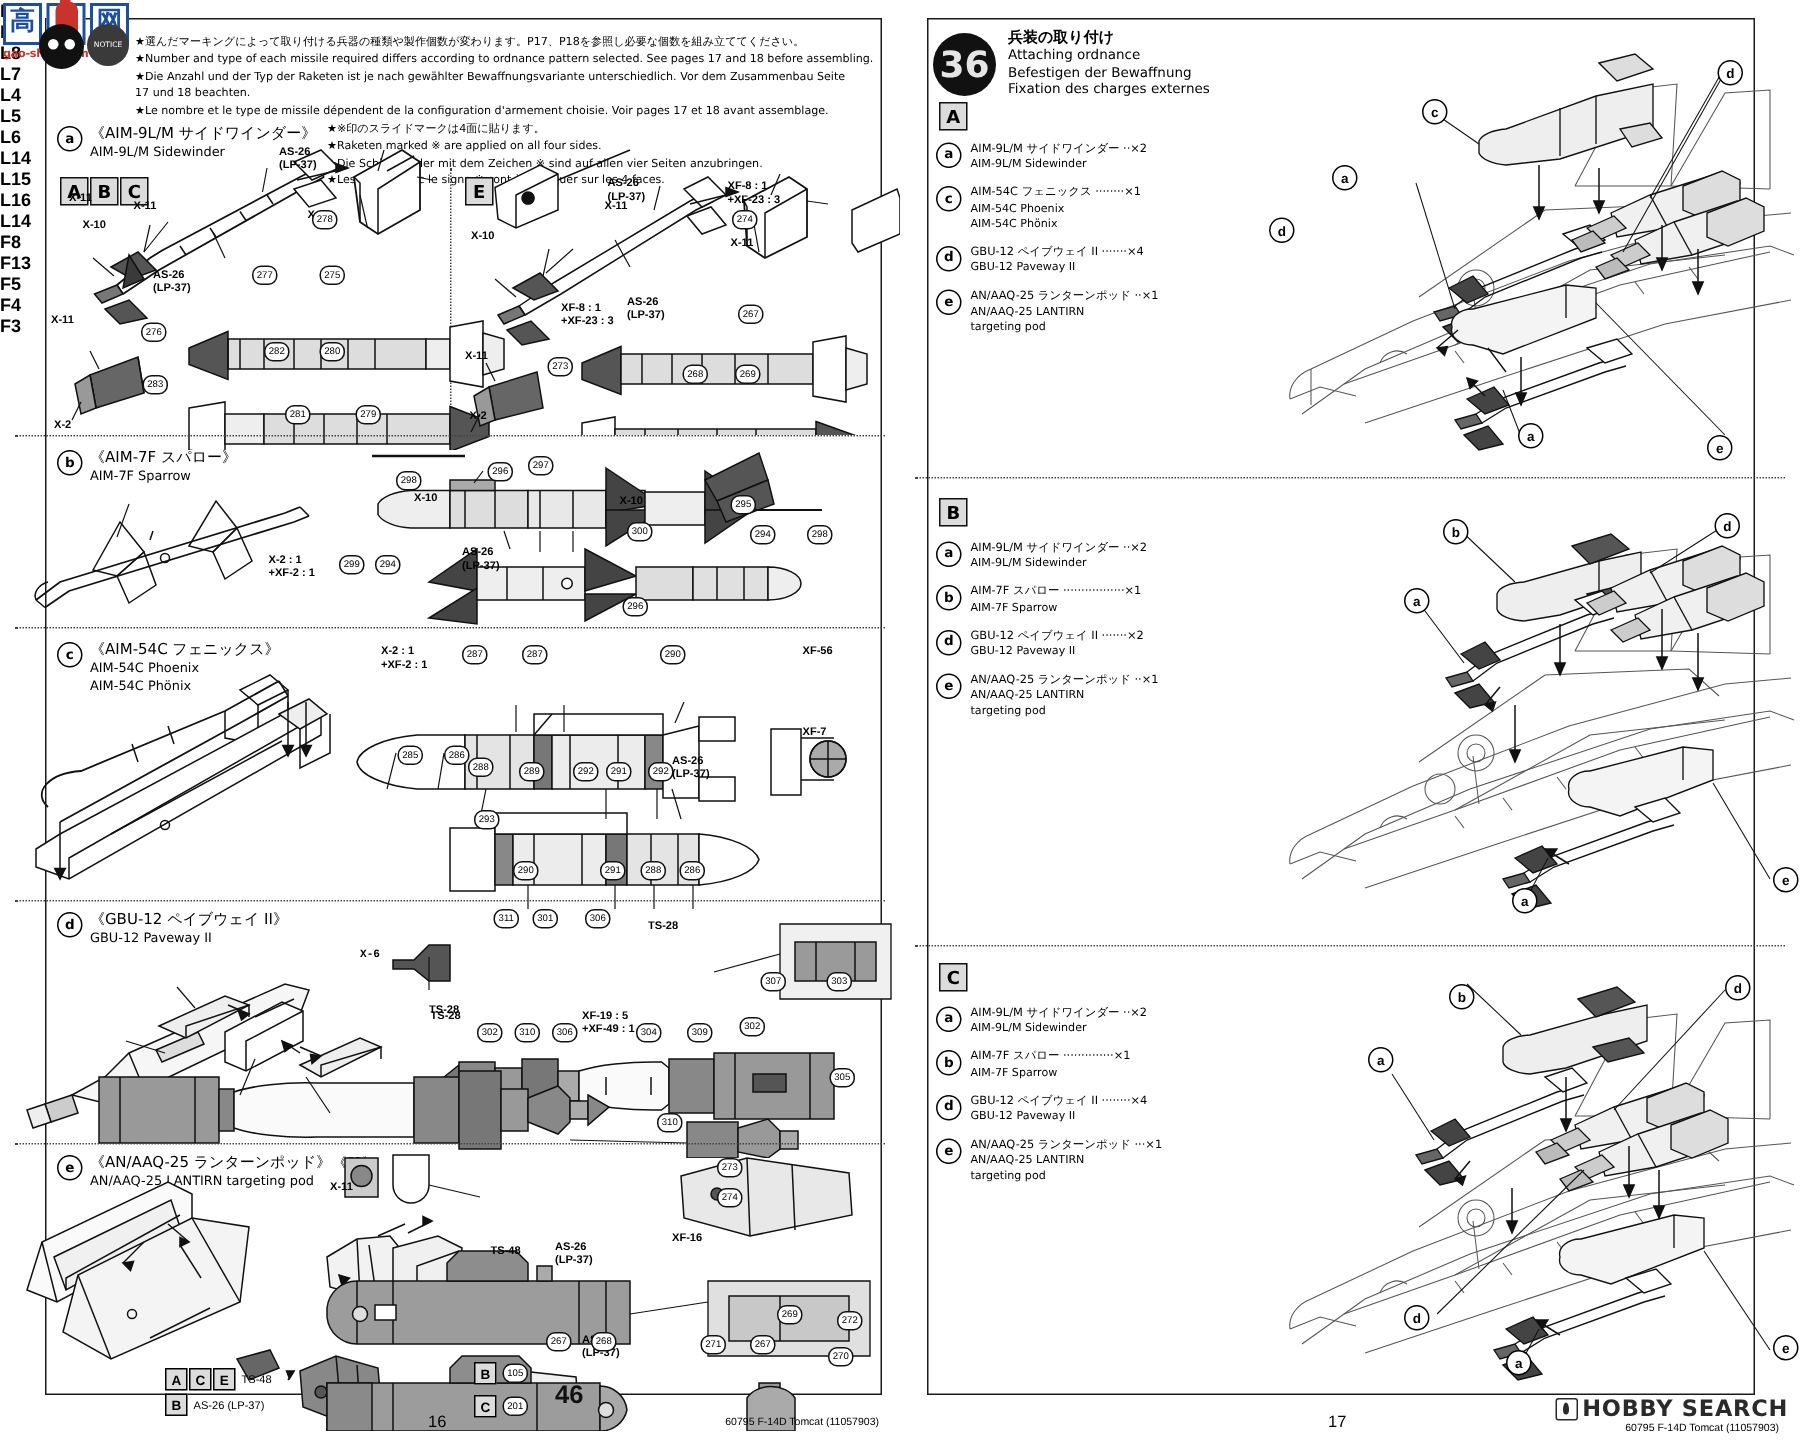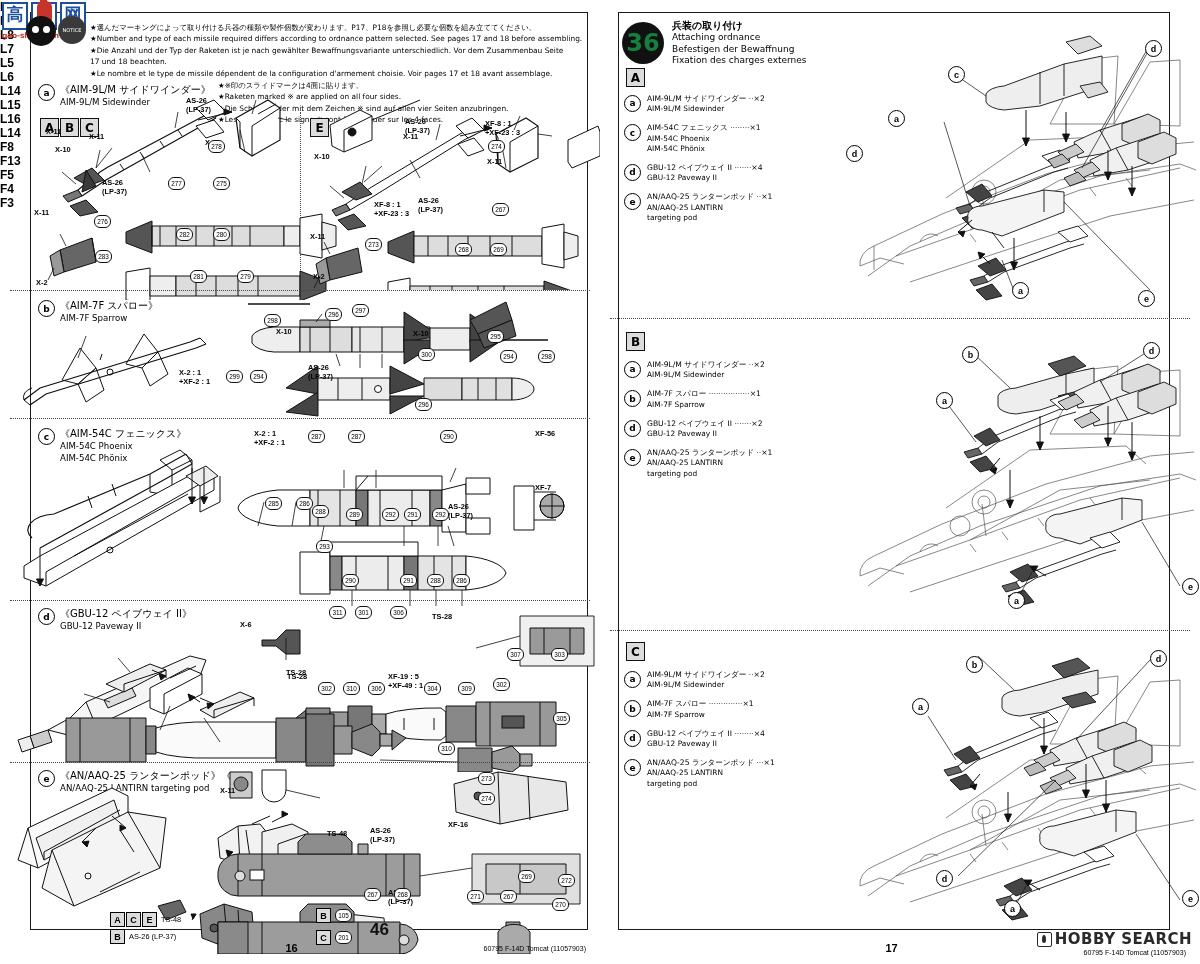--- a/index.html
+++ b/index.html
@@ -47,40 +47,40 @@
 
   .sec-title{position:absolute;font-size:9px;line-height:12px;}
   .sec-title .t-jp{font-size:10px;}
   .sec-title .t-en{font-size:8.6px;}
 
   hr.dotted{position:absolute;left:10px;right:10px;border:0;
             border-top:1.6px dotted #444;margin:0;}
 
   
   .step-badge{position:absolute;left:22px;top:22px;width:42px;height:42px;border-radius:50%;
-      background:#111;color:#15803d;font-weight:bold;font-size:24px;
+      background:#111;color:#e5e5e5;font-weight:bold;font-size:24px;
       display:flex;align-items:center;justify-content:center;font-family:"DejaVu Sans",sans-serif;}
   .step-head{position:absolute;left:72px;top:20px;font-size:9px;line-height:11.8px;}
   .step-head .h-jp{font-size:10px;font-weight:bold;}
 
   
   .var-letter{position:absolute;width:17px;height:17px;border:1.6px solid #111;background:#dcdcdc;
       font-weight:bold;font-size:12px;display:flex;align-items:center;justify-content:center;
       font-family:"DejaVu Sans",sans-serif;}
 
   
   .ord-list{position:absolute;font-size:7.4px;line-height:10.2px;}
   .ord-row{display:flex;align-items:flex-start;margin-bottom:9px;}
   .ord-row .circ{flex:0 0 15px;margin-right:6px;margin-top:1px;}
   .ord-txt div{white-space:nowrap;}
   .ord-jp{font-size:7.6px;}
 
   
   .pgnum{position:absolute;bottom:10px;left:0;right:17px;text-align:center;
-         font-size:11px;font-weight:bold;}
+         font-size:11px;font-weight:normal;}
   .kitid{position:absolute;bottom:12px;font-size:7px;}
   #left .kitid{right:14px;}
   #right .kitid{right:14px;bottom:8px;}
   .hs-logo{position:absolute;right:8px;bottom:16px;font-family:"DejaVu Sans",sans-serif;
      font-size:15px;font-weight:bold;letter-spacing:0.5px;color:#2a2a2a;
      display:flex;align-items:center;gap:3px;}
   .hs-mark{width:13px;height:13px;border:1.4px solid #2a2a2a;border-radius:2px;
      display:inline-block;position:relative;}
   .hs-mark:after{content:"";position:absolute;left:4px;top:2px;width:4px;height:8px;
      background:#2a2a2a;border-radius:50% 50% 50% 50%/60% 60% 40% 40%;}
@@ -393,20 +393,21 @@
     </g>
     <g stroke="#111" stroke-width="0.8" fill="none">
       <path d="M78 66 L86 44"></path>
       <path d="M316 30 L322 22"></path>
       <path d="M336 62 L340 74"></path>
       <path d="M360 62 L360 76"></path>
       <path d="M382 62 L382 76"></path>
     </g>
   </svg>
 
+  <div class="lbl-big" style="left:74px;top:335px;">L4</div>
   <div class="lbl b" style="left:276px;top:327px;">X-10</div>
   <div class="lbl b" style="left:413px;top:329px;">X-10</div>
   <div class="lbl b" style="left:179px;top:368px;">X-2 : 1</div>
   <div class="lbl b" style="left:179px;top:377px;">+XF-2 : 1</div>
   <div class="lbl b" style="left:308px;top:363px;">AS-26</div>
   <div class="lbl b" style="left:308px;top:372px;">(LP-37)</div>
   <div class="dec" style="left:264px;top:314px;">298</div>
   <div class="dec" style="left:226px;top:370px;">299</div>
   <div class="dec" style="left:250px;top:370px;">294</div>
   <div class="dec" style="left:352px;top:304px;">297</div>
@@ -615,21 +616,21 @@
       <path d="M204 116 L220 140"></path>
       <path d="M170 104 L160 128"></path>
       <path d="M286 36 L286 58"></path>
     </g>
   </svg>
 
   <div class="lbl-big" style="left:130px;top:632px;">L14</div>
   <div class="lbl-big" style="left:82px;top:662px;">L15</div>
   <div class="lbl-big" style="left:170px;top:742px;">L16</div>
   <div class="lbl-big" style="left:264px;top:738px;">L14</div>
-  <div class="lbl b" style="left:240px;top:620px;">X-6</div>
+  <div class="lbl b" style="left:240px;top:633px;font-family:Liberation Mono, monospace;">X-6</div>
   <div class="lbl b" style="left:286px;top:668px;">TS-28</div>
   <div class="lbl b" style="left:432px;top:612px;">TS-28</div>
   <div class="lbl b" style="left:287px;top:672px;">TS-28</div>
   <div class="lbl b" style="left:388px;top:672px;">XF-19 : 5</div>
   <div class="lbl b" style="left:388px;top:681px;">+XF-49 : 1</div>
   <div class="dec" style="left:329px;top:606px;">311</div>
   <div class="dec" style="left:355px;top:606px;">301</div>
   <div class="dec" style="left:390px;top:606px;">306</div>
   <div class="dec" style="left:318px;top:682px;">302</div>
   <div class="dec" style="left:343px;top:682px;">310</div>

